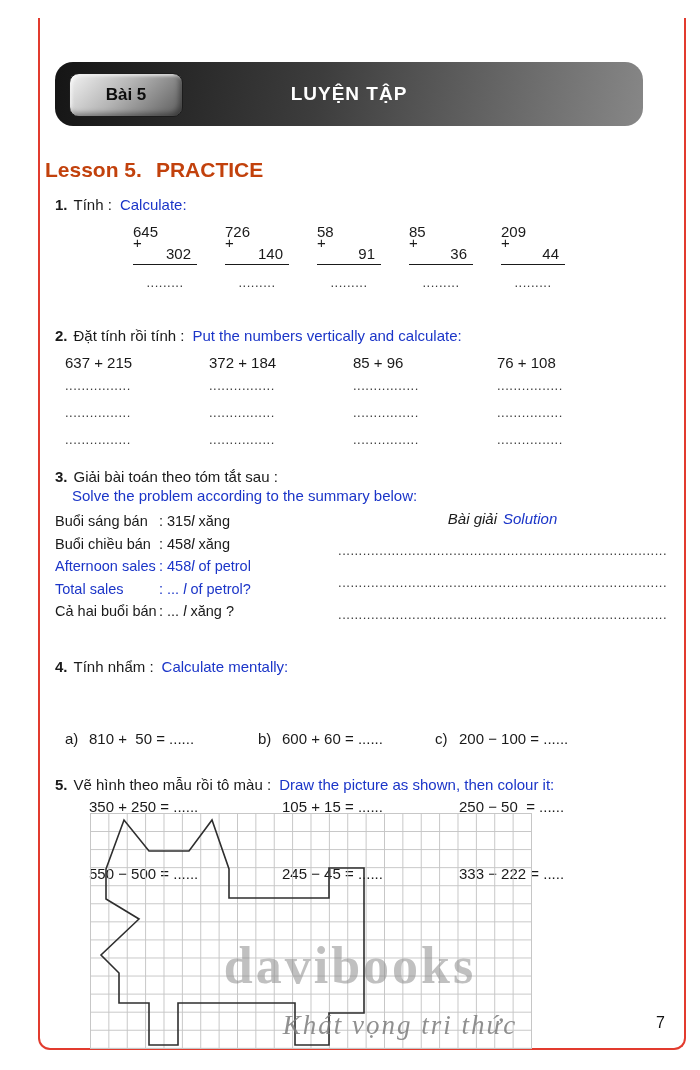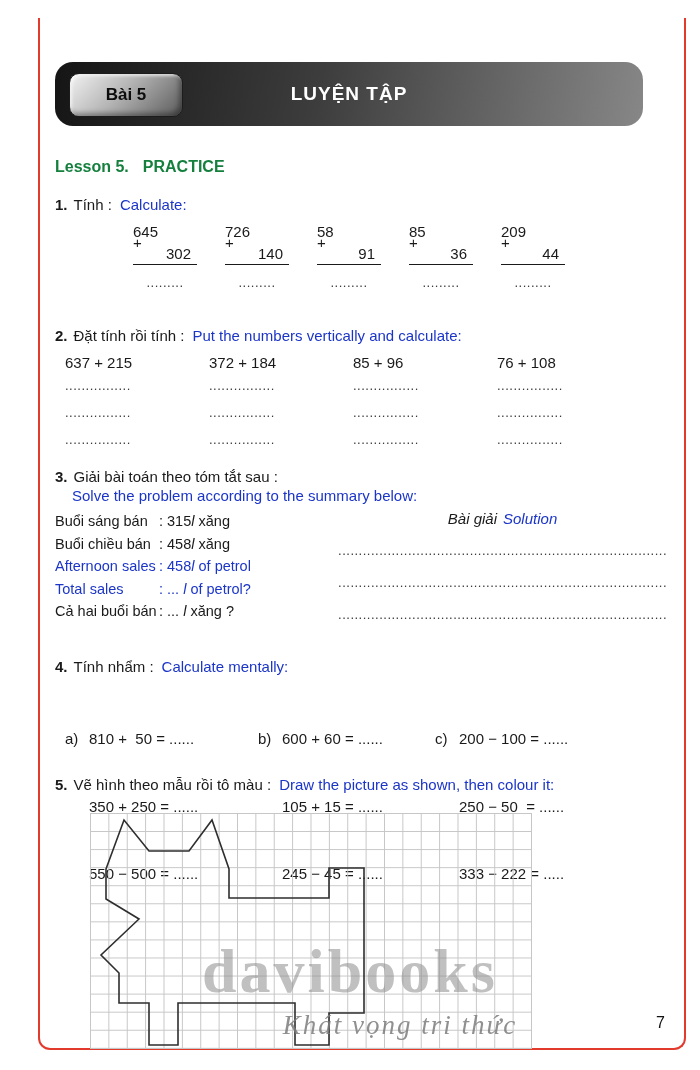--- a/index.html
+++ b/index.html
@@ -25,21 +25,21 @@
   .banner-title { color:#ffffff; font-weight:bold; font-size:19px; letter-spacing:1px; }
   .tab {
     position:absolute; left:14px; top:11px; width:112px; height:42px;
     border-radius:10px; border:1px solid #1c1c1c;
     background:linear-gradient(135deg,#f2f2f2 0%,#b5b5b5 45%,#5a5a5a 100%);
     box-shadow: inset -3px -3px 5px rgba(0,0,0,.35), inset 2px 2px 3px rgba(255,255,255,.7);
     display:flex; align-items:center; justify-content:center;
     font-weight:bold; font-size:17px; color:#0d0d0d;
   }
 
-  .lesson { position:absolute; left:55px; top:158px; font-size:16px; font-weight:bold; color:#15803d; }
+  .lesson { position:absolute; left:45px; top:158px; font-size:21px; font-weight:bold; color:#c2410c; }
   .lesson .t2 { margin-left:14px; }
 
   .ex { position:absolute; left:55px; width:612px; }
   .ex-head { font-size:15px; white-space:pre; }
   .ex-head .num { font-weight:bold; margin-right:6px; }
   .ex-head .en { margin-left:8px; }
 
   
   .ex1 { top:196px; }
   .ex1-row { display:flex; gap:28px; margin:10px 0 0 78px; }
@@ -89,21 +89,21 @@
       linear-gradient(to right, #c6c6c6 1px, transparent 1px),
       linear-gradient(to bottom, #c6c6c6 1px, transparent 1px);
     background-size:18.375px 18.07px;
     border-right:1px solid #c6c6c6; border-bottom:1px solid #c6c6c6;
   }
   .cat-svg { position:absolute; left:0; top:0; width:441px; height:235px; }
 
   
   .wm1 {
     position:absolute; left:0; top:936px; width:700px; text-align:center;
-    font-family:"Liberation Serif", serif; font-weight:bold; font-size:62px;
+    font-family:"Liberation Serif", serif; font-weight:bold; font-size:52px;
     color:rgba(140,140,140,.55); letter-spacing:3px; pointer-events:none;
   }
   .wm2 {
     position:absolute; left:110px; top:1010px; width:580px; text-align:center;
     font-family:"Liberation Serif", serif; font-style:italic; font-size:27px;
     color:rgba(125,125,125,.85); letter-spacing:2px; pointer-events:none;
   }
   .pagenum { position:absolute; left:656px; top:1014px; font-size:16px; color:#111; }
 </style>
 </head>

